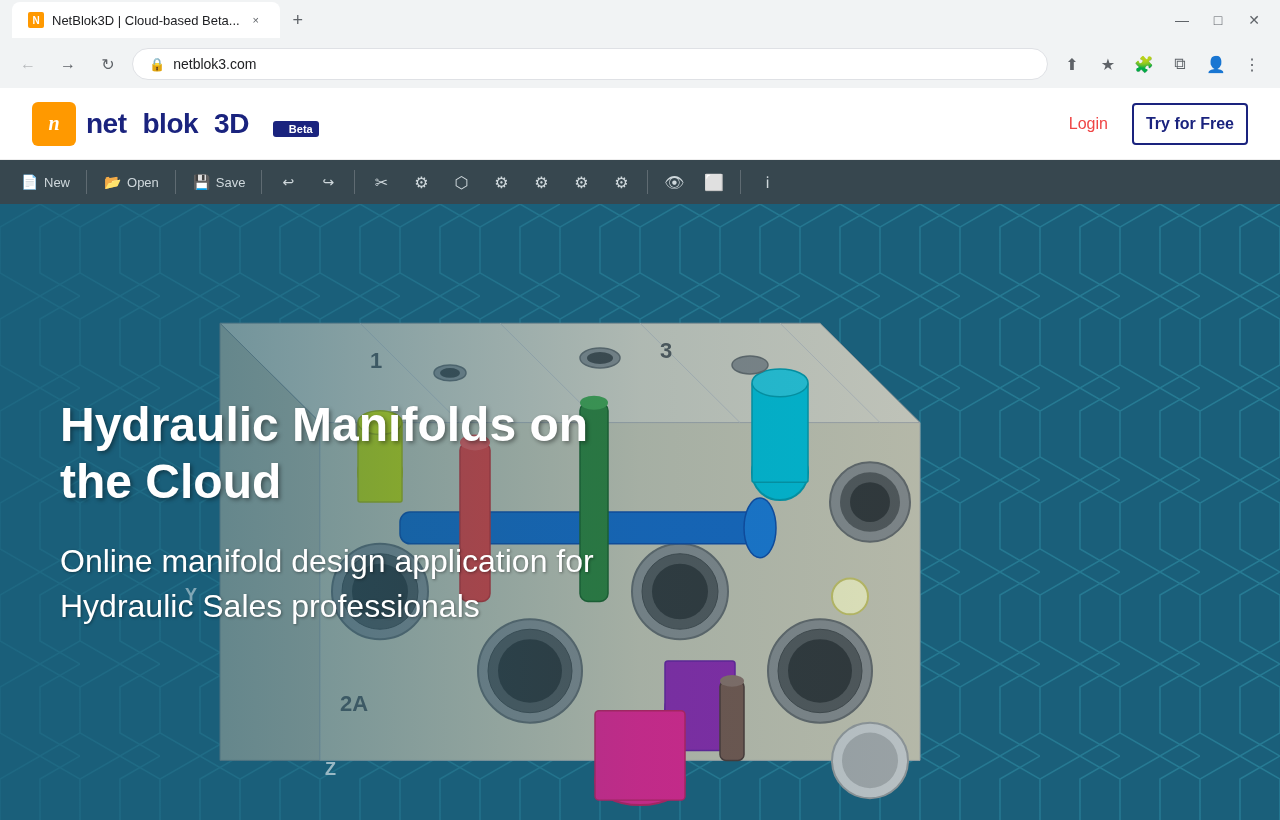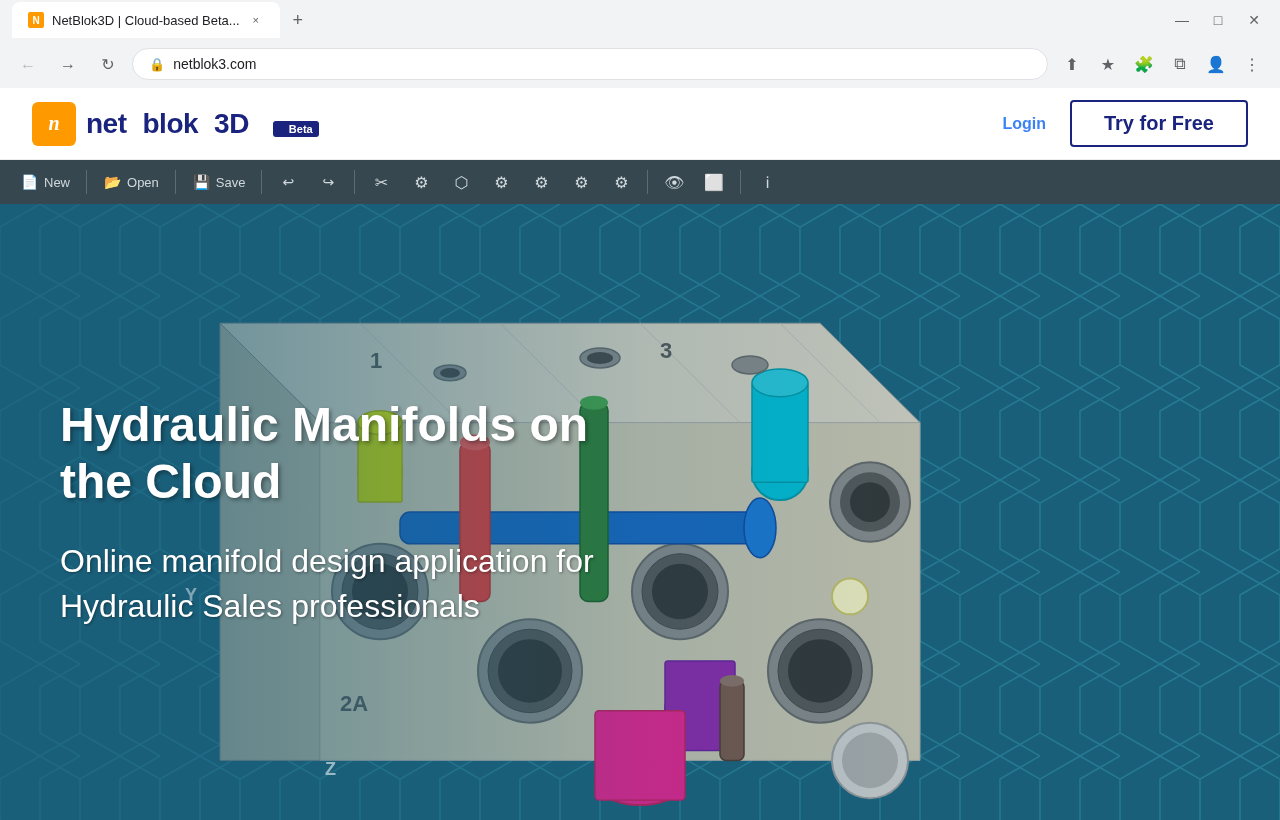--- a/index.html
+++ b/index.html
@@ -216,33 +216,33 @@
     }
 
     .site-nav {
       display: flex;
       align-items: center;
       gap: 24px;
     }
 
     .login-btn {
       font-size: 16px;
-      color: #3b82f6;
+      color: #ef4444;
       cursor: pointer;
       text-decoration: none;
-      font-weight: 700;
+      font-weight: 400;
     }
 
     .try-btn {
       background: transparent;
       border: 2px solid #1a237e;
       color: #1a237e;
-      font-size: 20px;
+      font-size: 16px;
       font-weight: 600;
-      padding: 10px 32px;
+      padding: 10px 12px;
       border-radius: 4px;
       cursor: pointer;
     }
 
     
     .app-toolbar {
       background: #37474f;
       height: 44px;
       display: flex;
       align-items: center;

